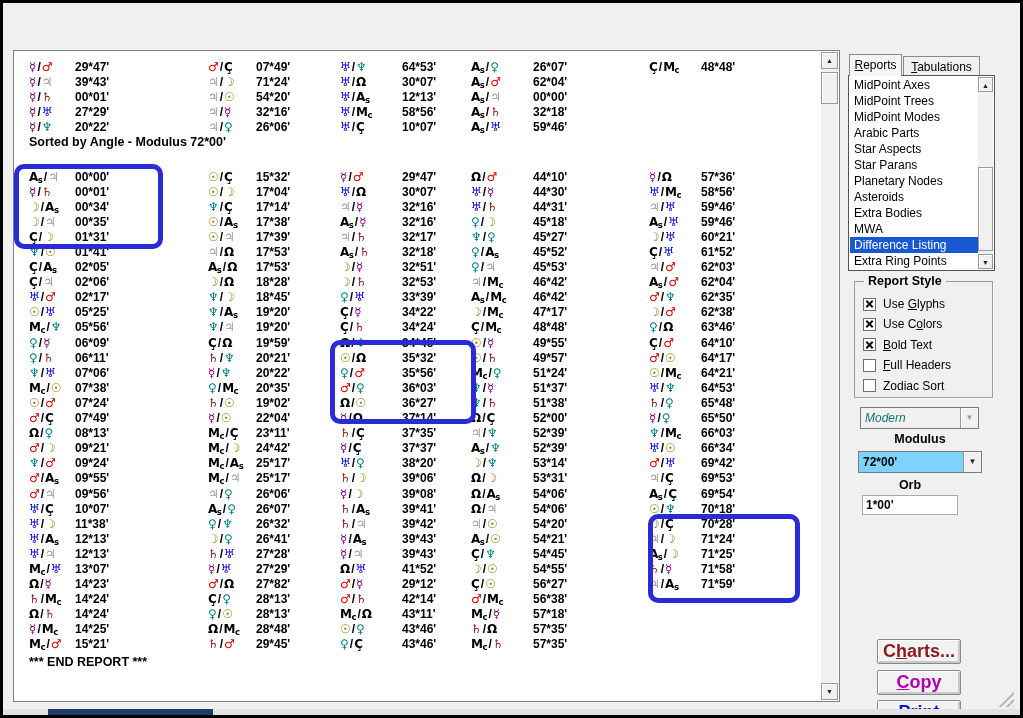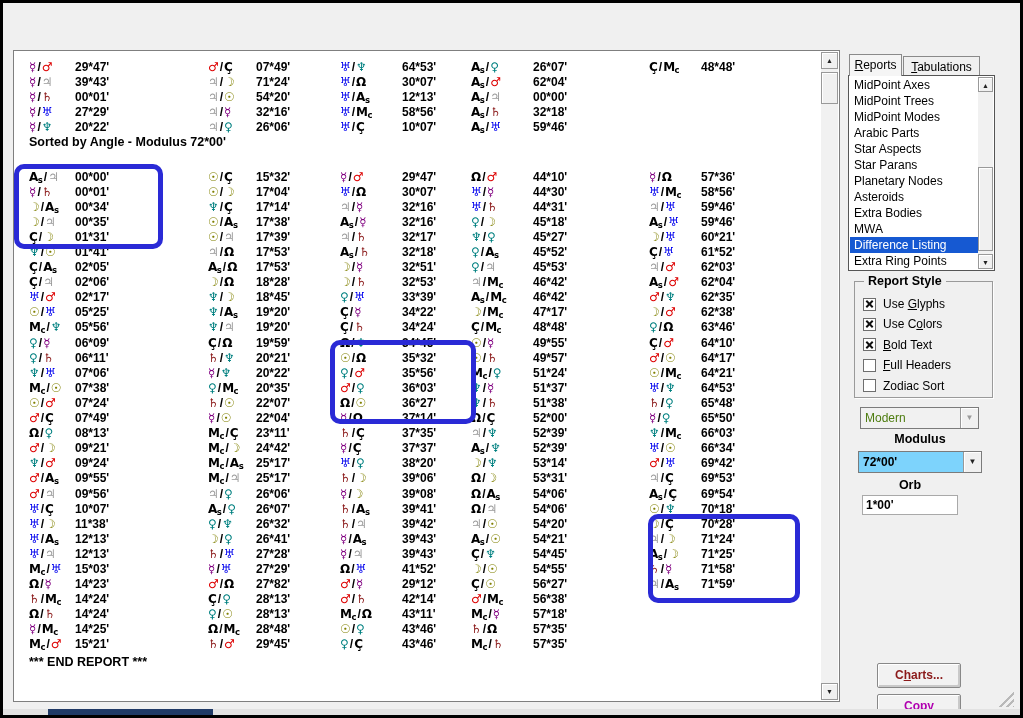--- a/index.html
+++ b/index.html
@@ -57,28 +57,28 @@
     position:relative;margin-right:7px;flex:0 0 auto;}
   .chk-box.on::before,.chk-box.on::after{content:"";position:absolute;left:1px;top:4.5px;width:9px;height:2px;background:#111;}
   .chk-box.on::before{transform:rotate(45deg);}
   .chk-box.on::after{transform:rotate(-45deg);}
   .chk-label{font-size:12px;color:#000;white-space:nowrap;}
   .combo{position:absolute;background:#7dd3fc;border:1px solid #7b7b7b;box-sizing:border-box;font-size:12px;font-weight:bold;}
   .combo .cv{position:absolute;left:4px;top:3px;}
   .combo-btn{position:absolute;right:0;top:0;bottom:0;width:17px;background:#f0f0f0;border-left:1px solid #999;
     box-shadow:inset 1px 1px 0 #fff;text-align:center;font-size:8px;line-height:20px;color:#222;}
   .combo.disabled{background:#f1f1f1;}
-  .combo.disabled .cv{color:#4d7c0f;font-weight:normal;}
+  .combo.disabled .cv{color:#0f766e;font-weight:normal;font-style:italic;}
   .combo.disabled .combo-btn{color:#9a9a9a;}
   .side-lbl{position:absolute;font-weight:bold;font-size:12.5px;text-align:center;}
   .orb-input{position:absolute;left:859px;top:492px;width:96px;height:20px;border:1px solid #a9a9a9;
     box-sizing:border-box;font-family:"Liberation Sans",sans-serif;font-size:12px;font-weight:bold;padding:0 3px;background:#fff;}
   .side-btn{position:absolute;left:874px;width:84px;height:25px;background:#f2f2f2;border:1px solid #888;
     border-radius:2px;box-shadow:inset 1px 1px 0 #fff,inset -2px -2px 0 #c9c9c9;box-sizing:border-box;
-    font-size:12px;font-weight:bold;text-align:center;line-height:23px;margin-top:24px;}
+    font-size:18px;font-weight:bold;text-align:center;line-height:23px;}
   
   .bottom-strip{position:absolute;left:0;right:0;bottom:0;height:6px;background:#e2e2e2;}
   .bs-navy{position:absolute;left:45px;top:0;bottom:0;width:165px;background:#203a66;}
   .resize-grip{position:absolute;right:6px;bottom:8px;width:17px;height:17px;
     background:repeating-linear-gradient(135deg,transparent 0 3px,#b9b9b9 3px 5px);
     clip-path:polygon(100% 0,100% 100%,0 100%);}
   u{text-decoration:underline;}
 </style>
 </head>
 <body>
@@ -474,21 +474,21 @@
               <span class="g" style="color:#999999">♃</span>
             </span>
             <span class="val">12*13'</span>
           </div>
           <div class="mp-row">
             <span class="pair" style="width:46px">
               <span class="g" style="color:#000000">M<span class="sub">c</span></span>
               <span class="sl">/</span>
               <span class="g" style="color:#0000ee">♅</span>
             </span>
-            <span class="val">15*03'</span>
+            <span class="val">13*07'</span>
           </div>
           <div class="mp-row">
             <span class="pair" style="width:46px">
               <span class="g" style="color:#000000">Ω</span>
               <span class="sl">/</span>
               <span class="g" style="color:#800080">☿</span>
             </span>
             <span class="val">14*23'</span>
           </div>
           <div class="mp-row">
@@ -644,21 +644,21 @@
               <span class="g" style="color:#000000">M<span class="sub">c</span></span>
             </span>
             <span class="val">20*35'</span>
           </div>
           <div class="mp-row">
             <span class="pair" style="width:48px">
               <span class="g" style="color:#8b1a1a">♄</span>
               <span class="sl">/</span>
               <span class="g" style="color:#808000">☉</span>
             </span>
-            <span class="val">22*07'</span>
+            <span class="val">19*02'</span>
           </div>
           <div class="mp-row">
             <span class="pair" style="width:48px">
               <span class="g" style="color:#800080">☿</span>
               <span class="sl">/</span>
               <span class="g" style="color:#808000">☉</span>
             </span>
             <span class="val">22*04'</span>
           </div>
           <div class="mp-row">

